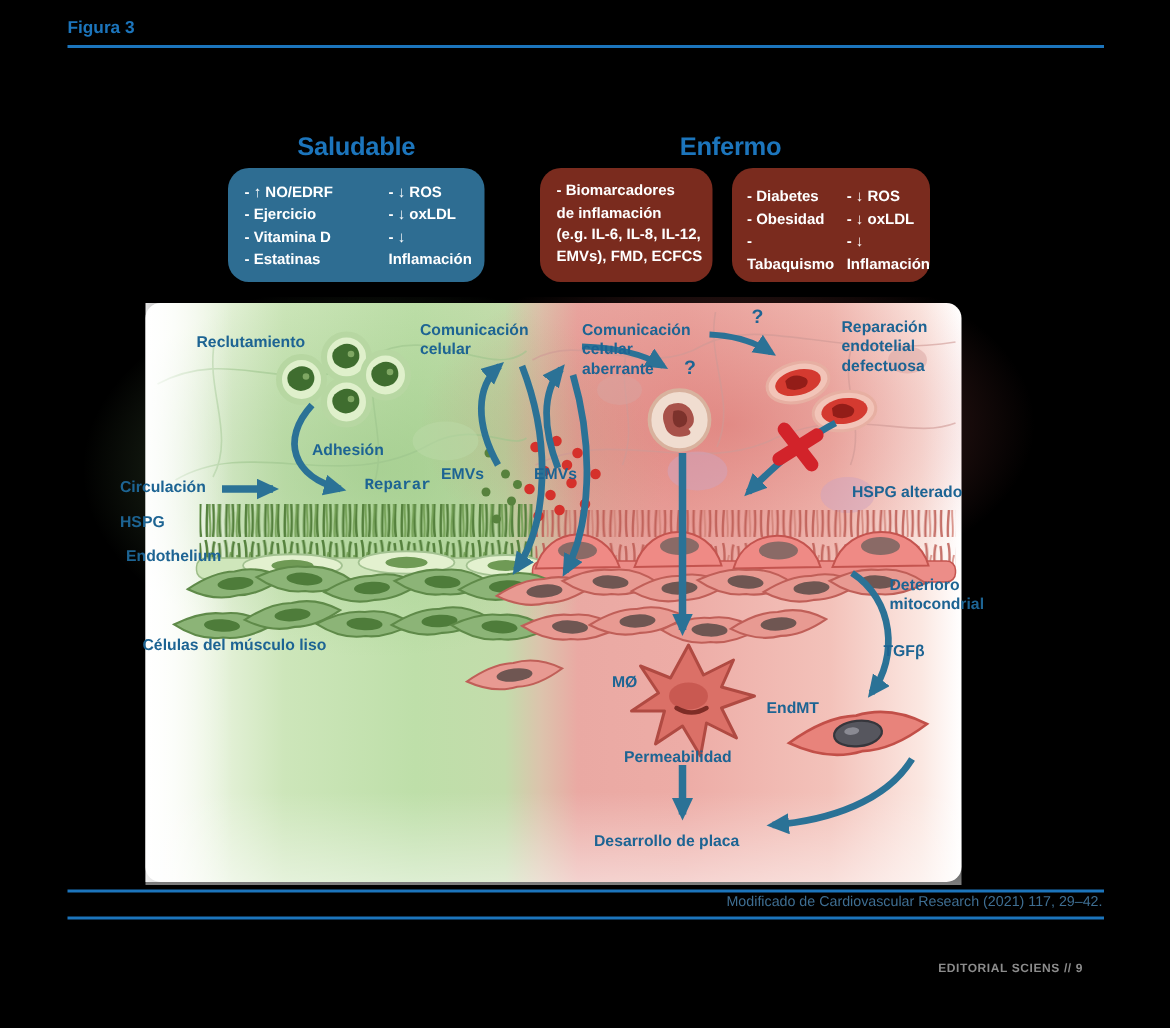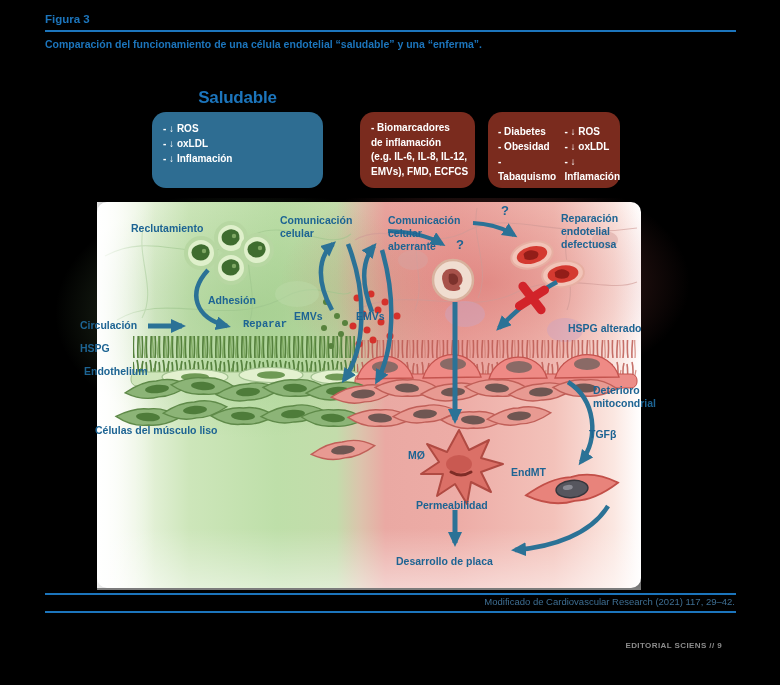--- a/index.html
+++ b/index.html
@@ -32,25 +32,31 @@
   .page-footer{position:absolute;right:58px;top:641px;font-size:8px;font-weight:700;
                color:var(--footer-gray);letter-spacing:.4px;}
 </style>
 </head>
 <body>
 
 <div class="page">
 
   <div class="fig-label">Figura 3</div>
   <div class="rule rule-h"></div>
-  <div class="fig-title">Comparación del funcionamiento de una célula endotelial “saludable” y una “enferma”.</div>
 
   <div class="col-title saludable">Saludable</div>
+  <div class="col-title enfermo">Enfermo</div>
 
   <div class="box box-blue">
+    <div class="c1">
+      <div>- ↑ NO/EDRF</div>
+      <div>- Ejercicio</div>
+      <div>- Vitamina D</div>
+      <div>- Estatinas</div>
+    </div>
     <div class="c2">
       <div>- ↓ ROS</div>
       <div>- ↓ oxLDL</div>
       <div>- ↓ Inflamación</div>
     </div>
   </div>
 
   <div class="box box-red box2">
     <div>- Biomarcadores</div>
     <div>de inflamación</div>

